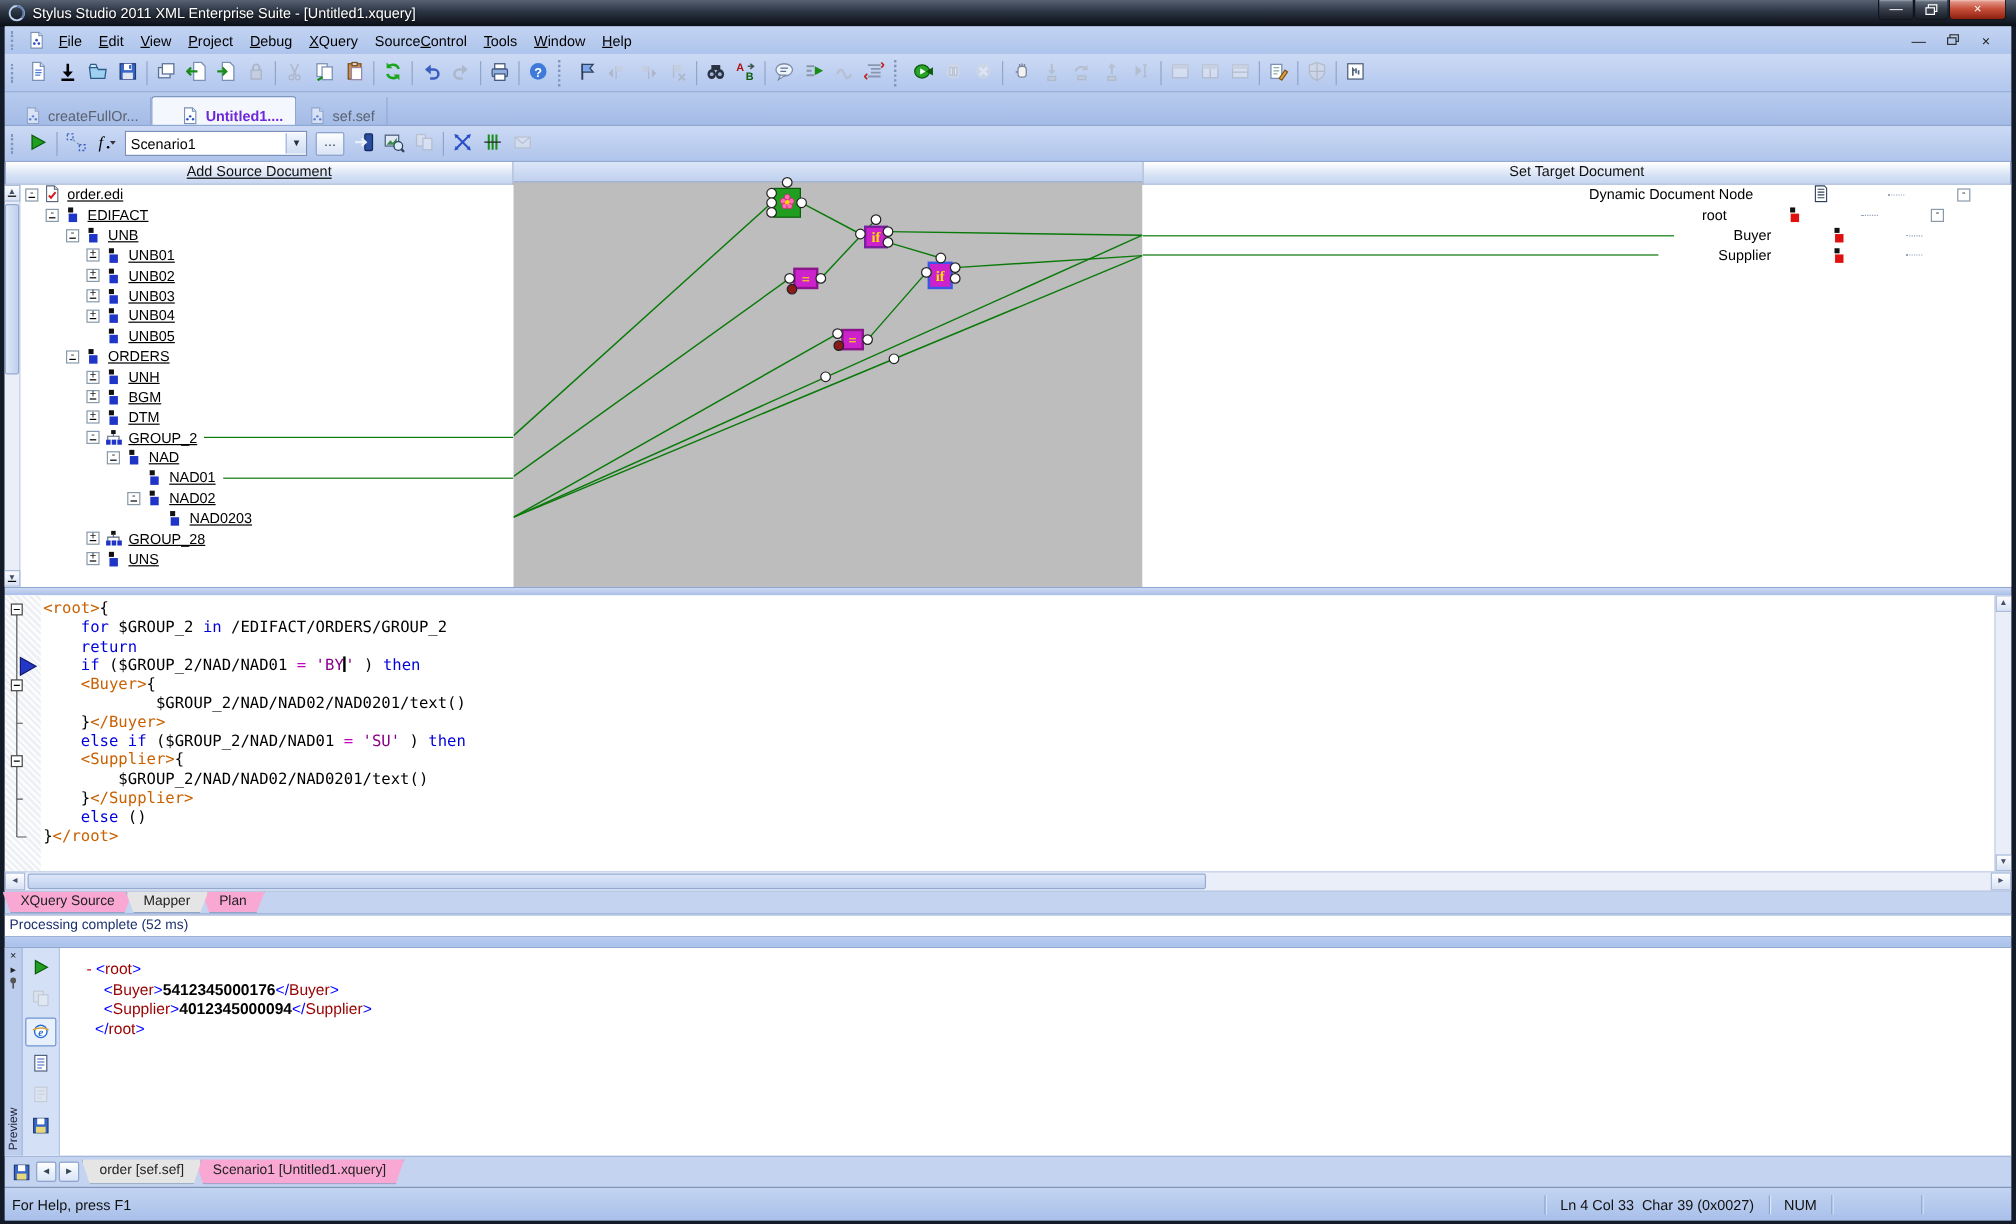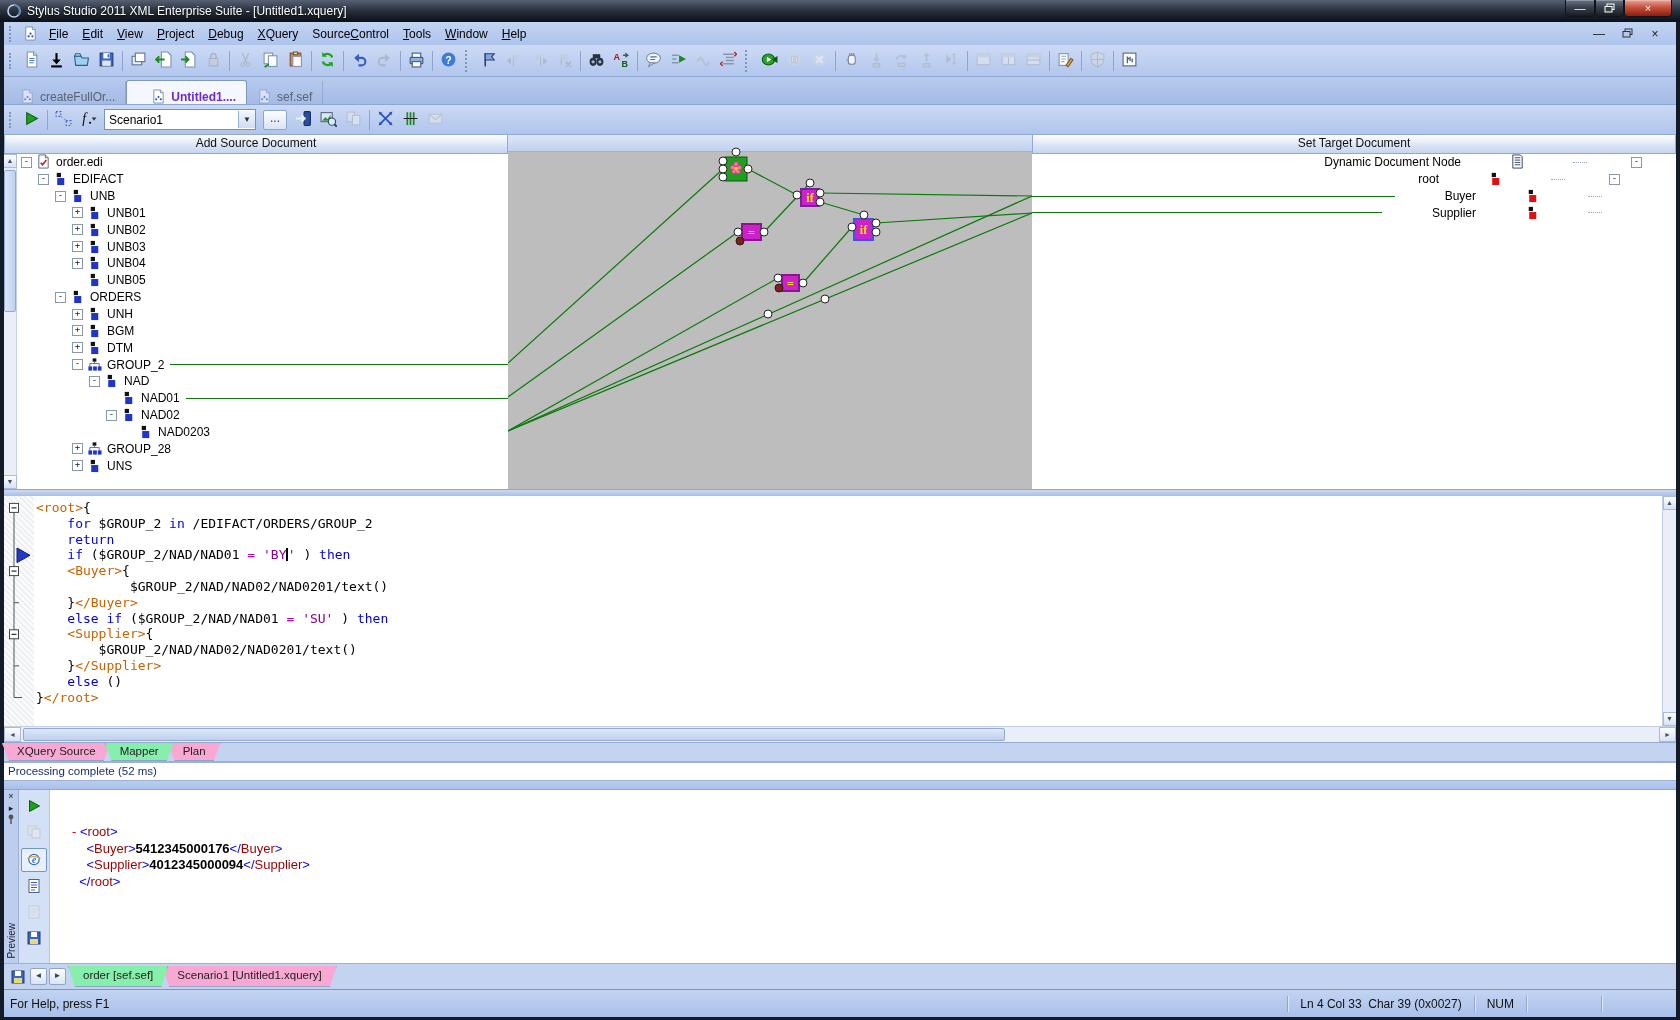--- a/index.html
+++ b/index.html
@@ -36,21 +36,21 @@
   .dtab.active .dticon{opacity:1;}
   
   #scenbar{height:29px;display:flex;align-items:center;background:linear-gradient(#cbd9f4,#b0c5ec);border-bottom:1px solid #93a9d2;padding-left:2px;}
   #combo{width:150px;height:19px;background:#fff;border:1px solid #7a90ba;display:flex;align-items:center;margin:0 3px;}
   #combo .cval{flex:1;padding-left:4px;}
   #combo .carrow{width:16px;height:17px;background:linear-gradient(#f2f6fd,#cfdcf2);border-left:1px solid #9ab0d6;display:flex;align-items:center;justify-content:center;font-size:8px;color:#234;}
   #browse-btn{width:22px;height:18px;border:1px solid #8ea4cc;background:linear-gradient(#fdfefe,#d9e4f6);border-radius:2px;text-align:center;line-height:14px;margin:0 4px;color:#345;}
   
   #mapper{height:354px;display:flex;position:relative;}
   .mpanel{display:flex;flex-direction:column;background:#fff;}
-  #src-panel{width:504px;}
+  #src-panel{width:424px;text-decoration:underline;}
   #tgt-panel{flex:1;}
   .mheader{height:18px;background:linear-gradient(#ffffff,#d8e3f6 60%,#c6d5f0);border:1px solid #93a9d2;border-top:none;text-align:center;line-height:17px;font-size:12px;color:#111;}
   .mbody{flex:1;display:flex;overflow:hidden;background:#fff;position:relative;}
   
   .vscroll{width:12px;background:#e9eef8;border-right:1px solid #c2cfe6;display:flex;flex-direction:column;align-items:center;}
   .varrow{width:12px;height:12px;font-size:7px;line-height:12px;text-align:center;color:#44506a;background:linear-gradient(#fdfdfe,#d8e2f4);border:1px solid #aabbdb;}
   .vthumb{width:10px;background:linear-gradient(90deg,#dde7f8,#bfd0ee);border:1px solid #93a9d2;border-radius:2px;}
   .tree{flex:1;position:relative;font-size:12px;}
   .trow{height:16.85px;display:flex;align-items:center;white-space:nowrap;}
   .exp{width:9px;height:9px;border:1px solid #8899aa;background:#fff;font-size:9px;line-height:7px;text-align:center;color:#222;margin-right:4px;flex:none;font-family:"DejaVu Sans Mono",monospace;}
@@ -74,34 +74,34 @@
   #codelines{flex:1;padding:4px 0 0 2px;font-family:"DejaVu Sans Mono","Liberation Mono",monospace;font-size:13px;line-height:15.8px;white-space:pre;}
   .c-t{color:#c96100;}.c-k{color:#0000dd;}.c-s{color:#8b008b;}.c-o{color:#c000c0;}.c-p{color:#000;}
   .caret{display:inline-block;width:1.3px;height:13px;background:#000;vertical-align:-2px;}
   #code-vscroll{position:absolute;right:0;top:0;bottom:0;width:13px;background:#e9eef8;border-left:1px solid #c2cfe6;display:flex;flex-direction:column;align-items:center;justify-content:space-between;}
   #code-hscroll{height:15px;background:#e9eef8;border-top:1px solid #c2cfe6;display:flex;align-items:center;}
   .harrow{width:15px;height:13px;font-size:7px;text-align:center;line-height:13px;color:#44506a;background:linear-gradient(#fdfdfe,#d8e2f4);border:1px solid #aabbdb;flex:none;}
   .hthumb{height:11px;width:980px;background:linear-gradient(#dde7f8,#bfd0ee);border:1px solid #93a9d2;border-radius:2px;margin-left:2px;}
   
   .tabstrip{height:18px;background:#c4d4f0;display:flex;align-items:stretch;padding-left:4px;border-bottom:1px solid #9db1d6;}
   .etab{padding:0 14px;background:#f9a8d4;border:1px solid #8ea4c8;border-top:none;color:#222;font-size:11.5px;line-height:16px;clip-path:polygon(0 0,100% 0,calc(100% - 7px) 100%,7px 100%);margin-left:-6px;}
-  .etab.active{background:#86efac;z-index:2;}
+  .etab.active{background:#e5e5e5;z-index:2;}
   
   #procstrip{height:17px;background:#fff;border:1px solid #9db1d6;border-left:none;border-right:none;color:#1b2f6e;font-size:11.5px;line-height:16px;padding-left:4px;}
   #bluegap{height:8px;background:linear-gradient(#b9cdf0,#a9c0ea);}
   
   #preview{flex:1;display:flex;background:#fff;border-top:1px solid #8ea6d2;position:relative;}
   #dockstrip{width:14px;background:#bcCDee;background:#bccdee;display:flex;flex-direction:column;align-items:center;font-size:9px;color:#222;border-right:1px solid #9db1d6;}
   #dockstrip .dbtn{height:12px;line-height:12px;}
   #prevlabel{margin-top:auto;writing-mode:vertical-rl;transform:rotate(180deg);font-size:10px;color:#223;padding:4px 0;}
   #prevtools{width:30px;background:#d4e0f5;border-right:1px solid #b6c6e6;display:flex;flex-direction:column;align-items:center;padding-top:6px;gap:4px;}
   .ptbtn{width:24px;height:22px;display:flex;align-items:center;justify-content:center;border-radius:2px;}
   .ptbtn.sel{border:1px solid #6f94d8;background:#e8f0fc;}
   .ptbtn.disabled{filter:grayscale(1);opacity:.4;}
-  #prevcontent{flex:1;padding:10px 0 0 22px;font-size:13px;line-height:16.5px;white-space:pre;font-family:"Liberation Sans",sans-serif;margin-top:24px;}
+  #prevcontent{flex:1;padding:10px 0 0 22px;font-size:13px;line-height:16.5px;white-space:pre;font-family:"Liberation Sans",sans-serif;}
   .x-m{color:#cc0000;}.x-b{color:#0000ff;}.x-e{color:#990000;}.x-v{color:#000;font-weight:bold;}.x-p{color:#000;}
   #prevtabs{height:25px;background:#c4d4f0;display:flex;align-items:center;padding-left:4px;border-top:1px solid #9db1d6;gap:2px;}
   .navbtn{width:15px;height:15px;border:1px solid #8ea4cc;background:linear-gradient(#fdfefe,#d9e4f6);font-size:8px;line-height:13px;text-align:center;color:#345;border-radius:2px;}
   #prevtabs .etab{line-height:18px;height:20px;}
   
   #statusbar{height:27px;background:linear-gradient(#c3d4f2,#a9c0ea);border-top:1px solid #7e95b8;display:flex;align-items:center;font-size:12px;color:#111;}
   #sb-help{flex:1;padding-left:6px;}
   .sb-sep{width:1px;height:16px;background:#8fa6cc;box-shadow:1px 0 0 #dbe6f8;}
   .sb-panel{padding:0 12px;white-space:pre;}
   .sb-empty{width:50px;height:16px;}

